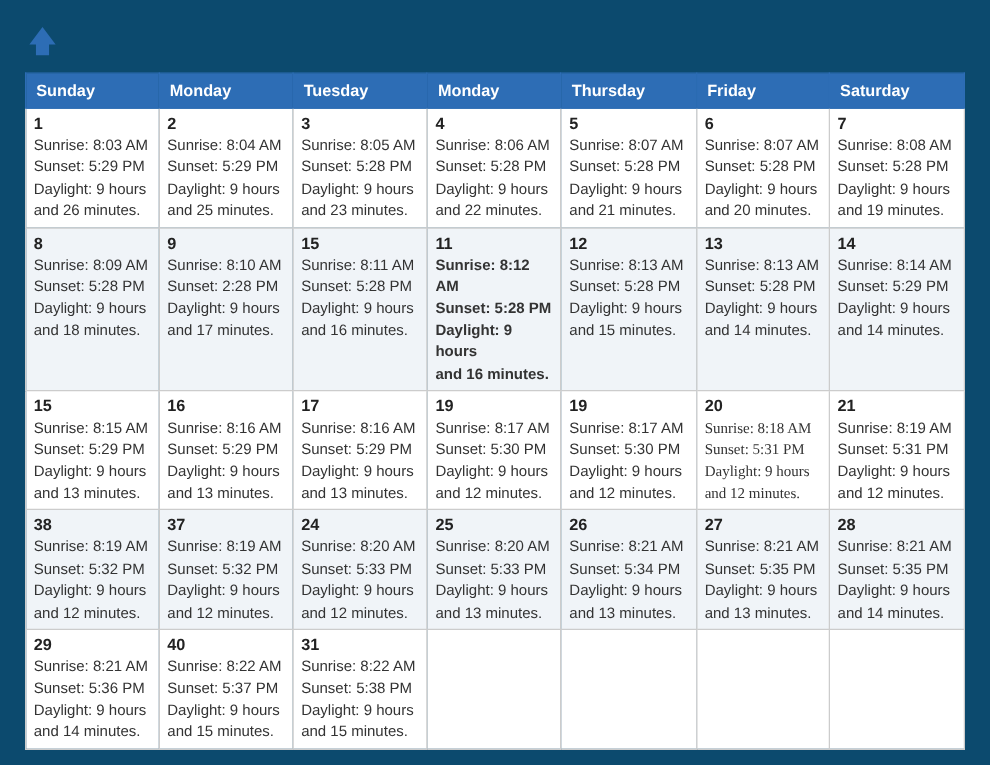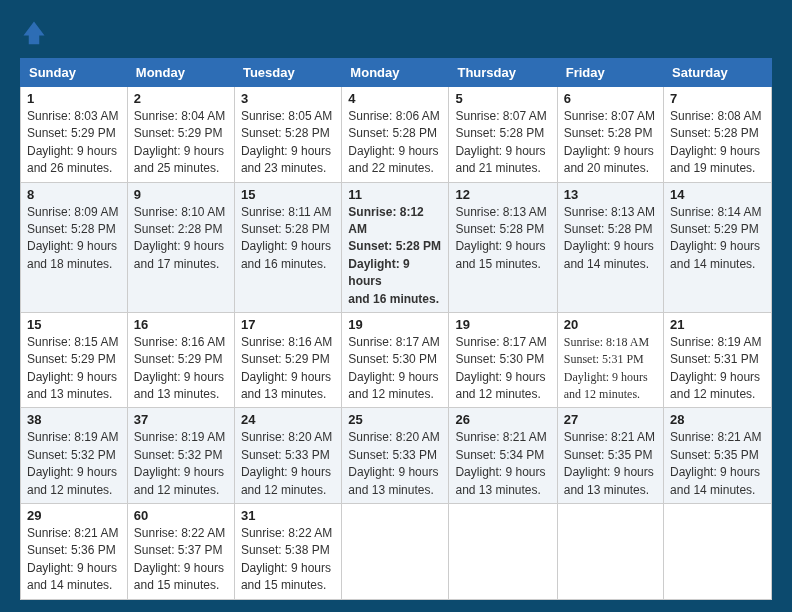--- a/index.html
+++ b/index.html
@@ -336,21 +336,21 @@
         </tr>
         <tr>
           <td>
             <span class="day-num">29</span>
             <div class="day-info" style="white-space: pre-line;">Sunrise: 8:21 AM
 Sunset: 5:36 PM
 Daylight: 9 hours
 and 14 minutes.</div>
           </td>
           <td>
-            <span class="day-num">60</span>
+            <span class="day-num">40</span>
             <div class="day-info" style="white-space: pre-line;">Sunrise: 8:22 AM
 Sunset: 5:37 PM
 Daylight: 9 hours
 and 15 minutes.</div>
           </td>
           <td>
             <span class="day-num">31</span>
             <div class="day-info" style="white-space: pre-line;">Sunrise: 8:22 AM
 Sunset: 5:38 PM
 Daylight: 9 hours

